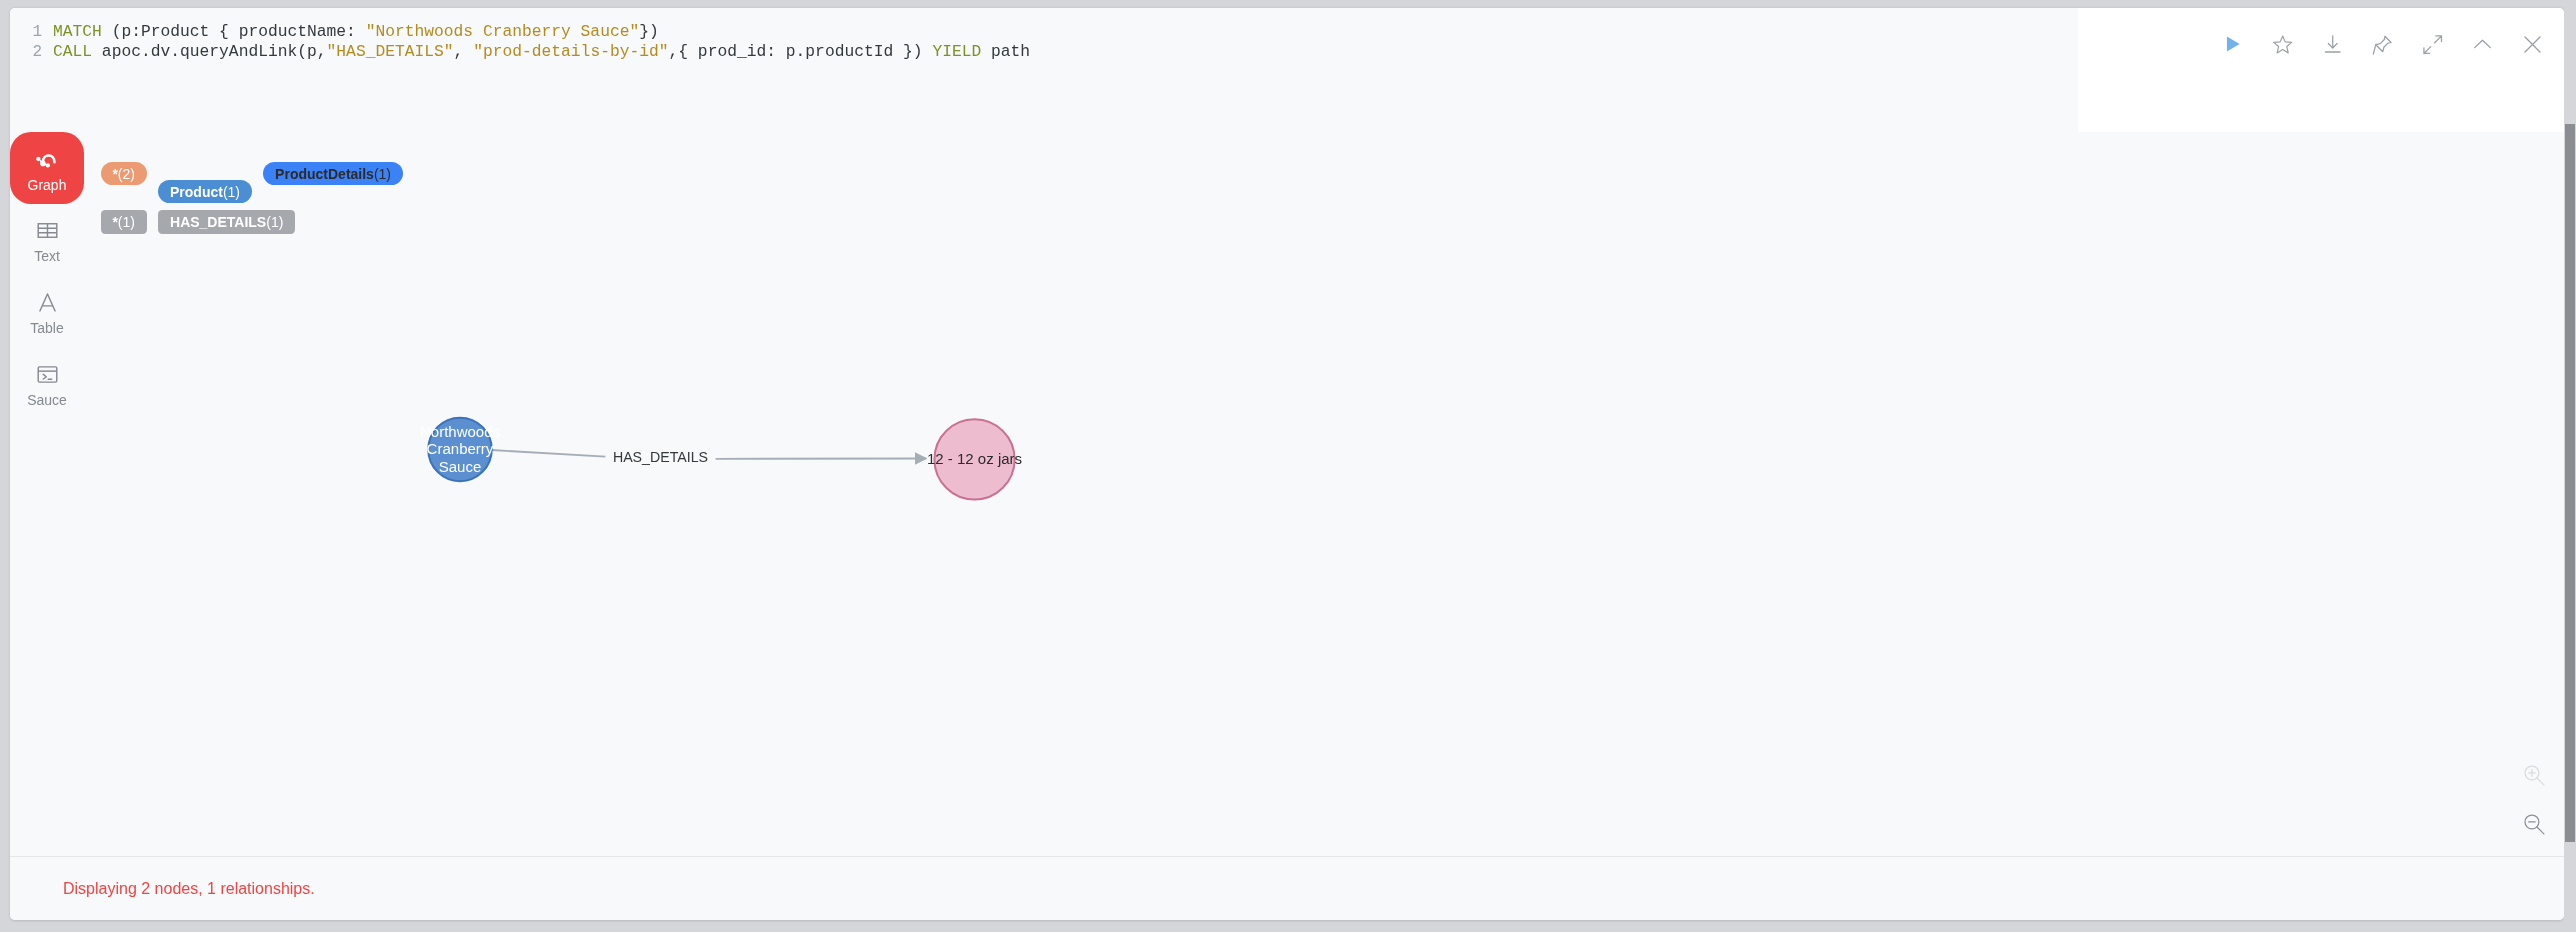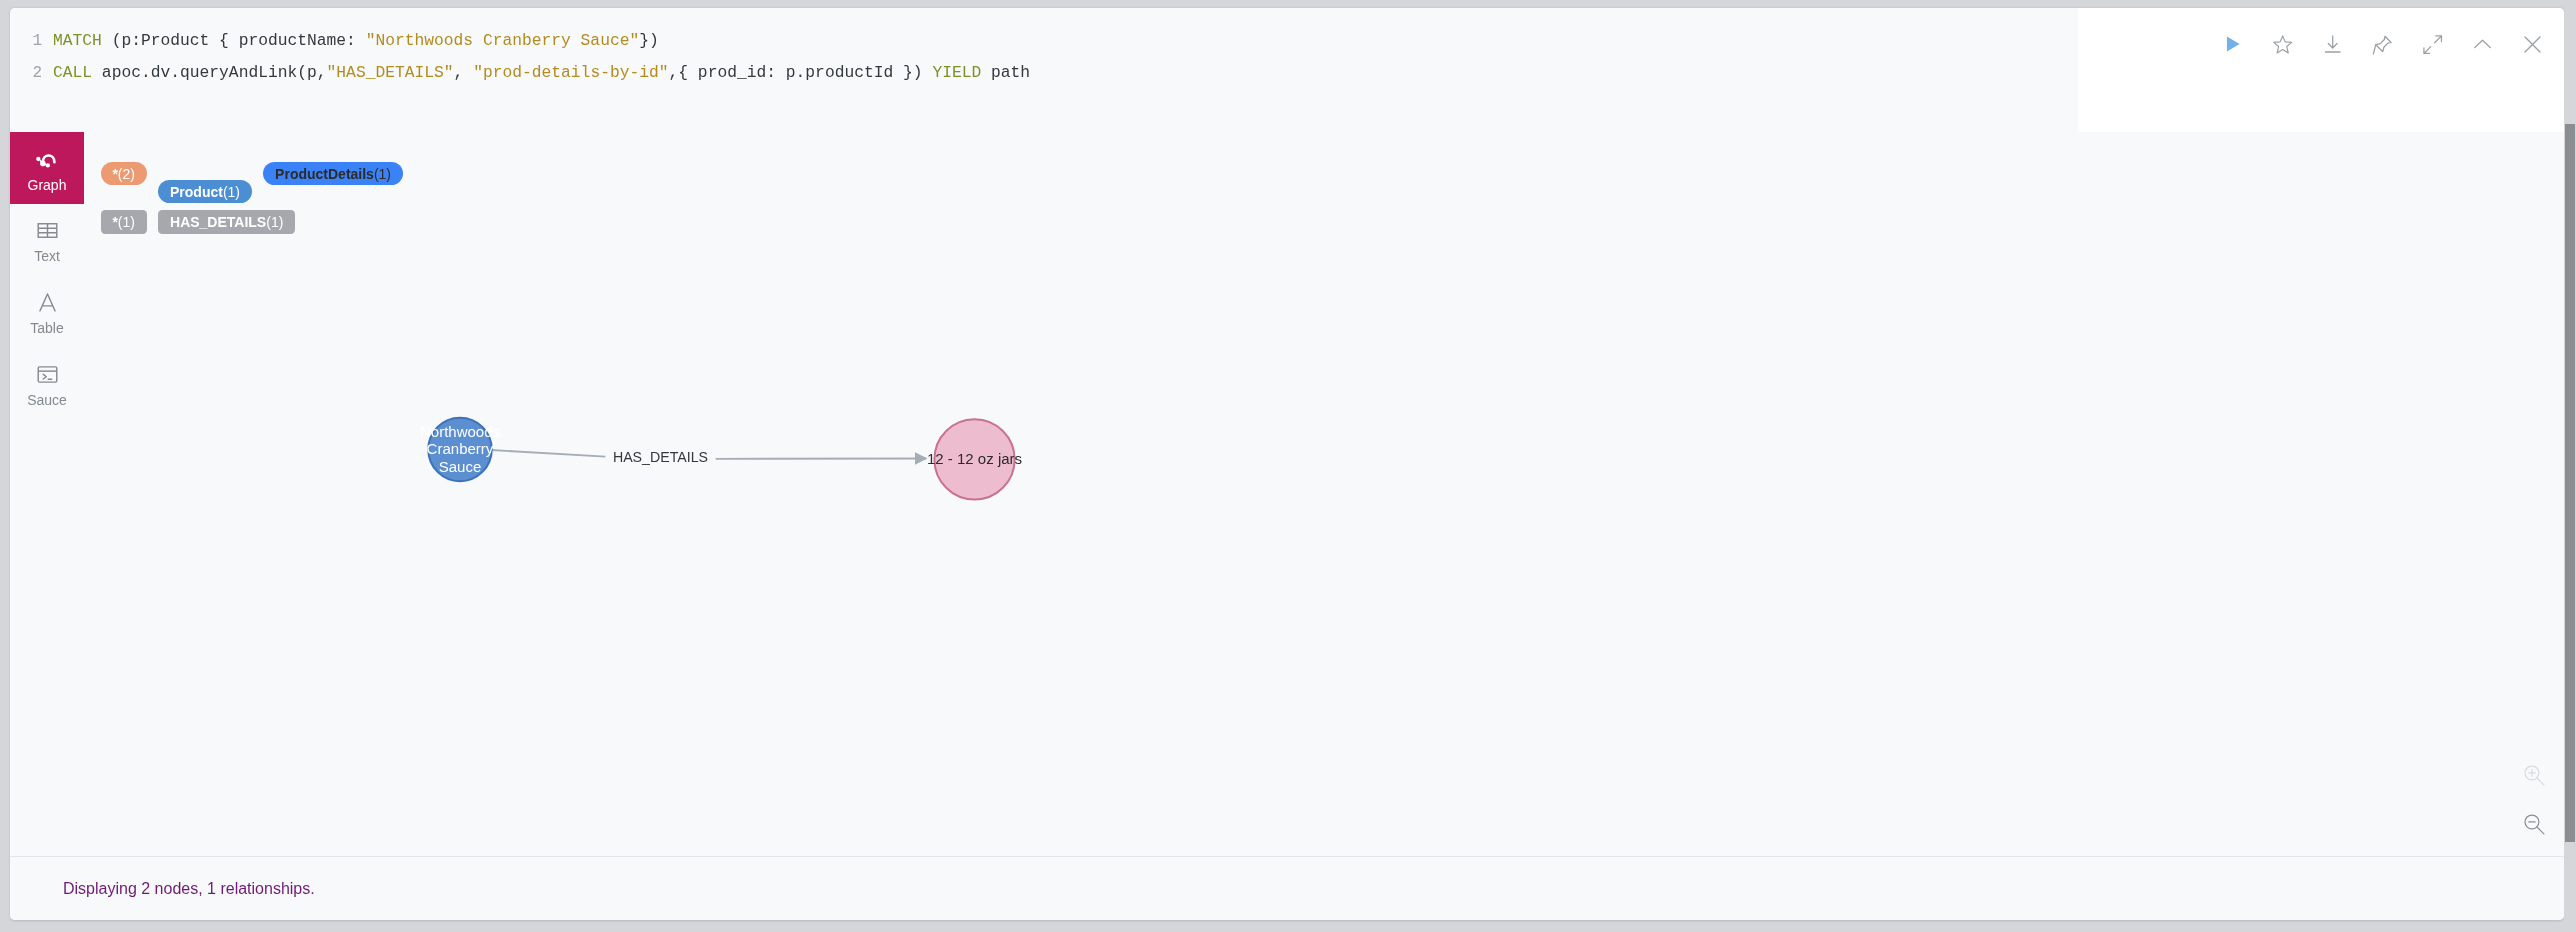--- a/index.html
+++ b/index.html
@@ -42,25 +42,24 @@
   }
   .editor-lines {
     position: absolute;
     left: 0;
     top: 0;
     padding: 8.4px 0 0 0;
   }
   .code-line {
     display: block;
     height: 20px;
-    line-height: 24px;
+    line-height: 29px;
     white-space: pre;
     font-family: "Liberation Mono", "DejaVu Sans Mono", monospace;
     font-size: 16.3px;
-    margin-top: 12px;
   }
   .ln {
     display: inline-block;
     width: 43px;
     text-align: right;
     color: #9aa5ad;
     font-family: "Liberation Mono", "DejaVu Sans Mono", monospace;
     font-size: 16px;
     padding-right: 11px;
     box-sizing: border-box;
@@ -116,22 +115,23 @@
     height: 72px;
     display: flex;
     flex-direction: column;
     align-items: center;
     justify-content: center;
     gap: 5px;
     cursor: pointer;
     color: #848a90;
   }
   .view-tab.active {
-    background: #be185d;
+    background: #ef4444;
     color: #ffffff;
+    border-radius: 21px;
   }
   .view-tab .vt-label {
     font-size: 14px;
     line-height: 14px;
     font-family: "Liberation Sans", sans-serif;
   }
   .view-tab svg { display: block; }
 
   
   .graph-panel {
@@ -223,21 +223,21 @@
     width: 2554px;
     height: 63px;
     background: #f7f9fa;
     border-top: 0.8px solid #e3e7ea;
     display: flex;
     align-items: center;
   }
   .status-text {
     margin-left: 53px;
     font-size: 16px;
-    color: #701a75;
+    color: #ef4444;
     font-family: "Liberation Sans", sans-serif;
   }
 
   
   .page-scrollbar {
     position: absolute;
     right: 0;
     top: 0;
     width: 11.7px;
     height: 932px;

